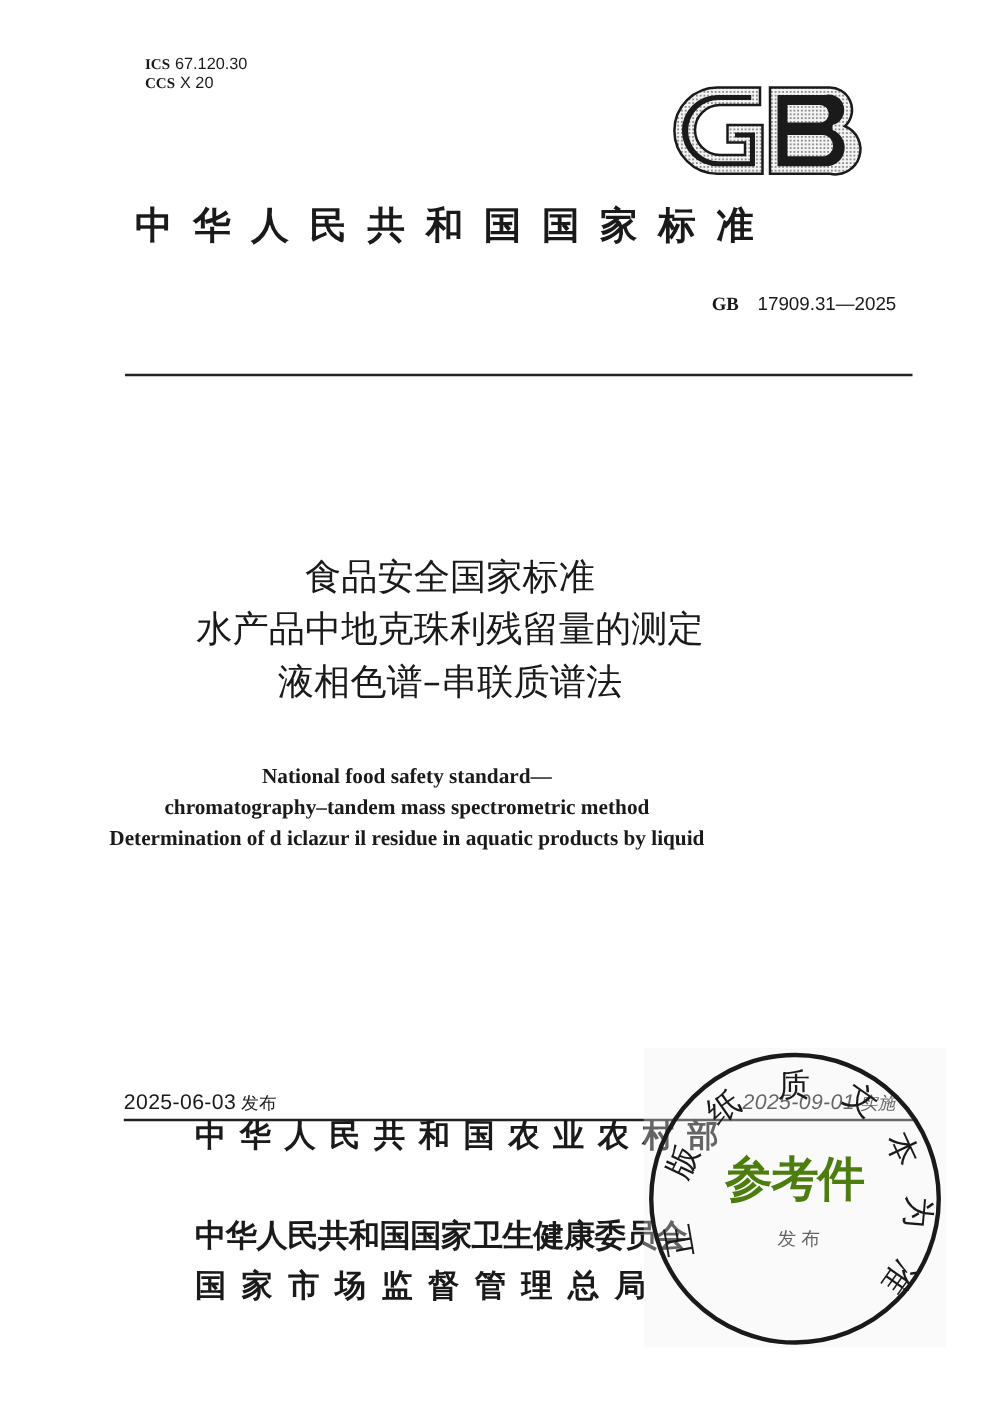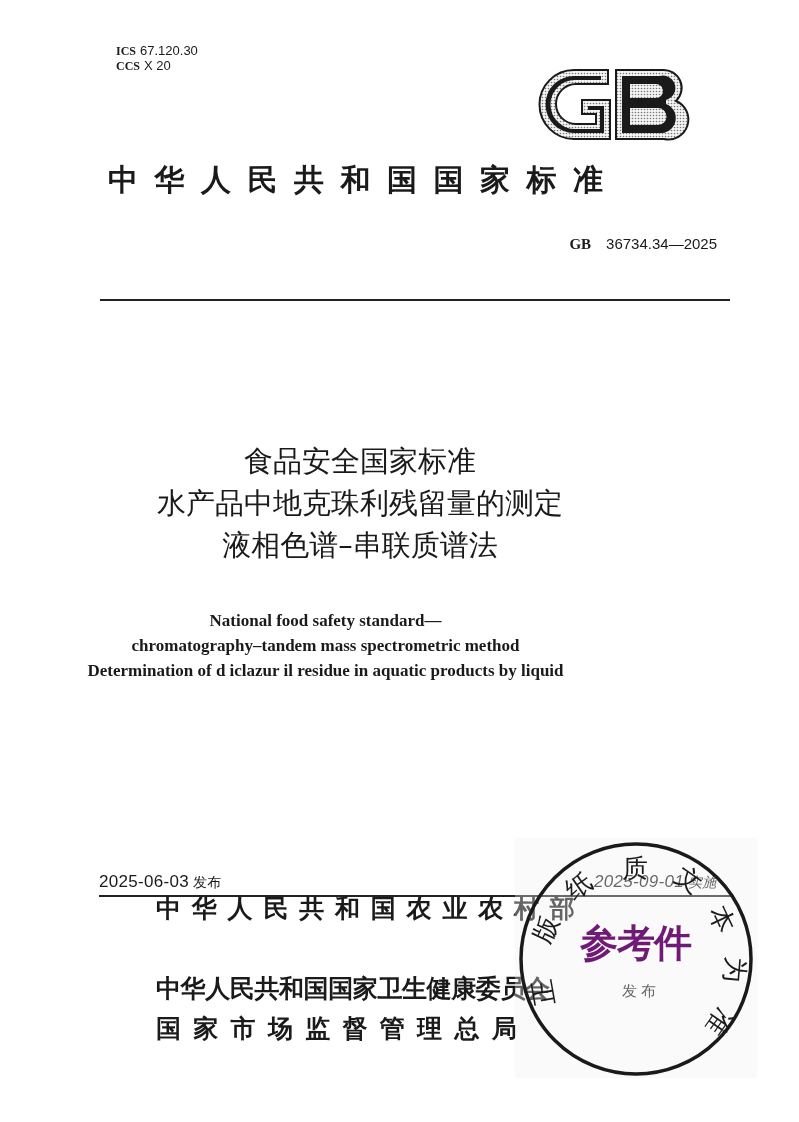--- a/index.html
+++ b/index.html
@@ -33,21 +33,21 @@
 
     .issuer { left: 156px; font-family: "DejaVu Serif", serif; font-weight: bold; font-size: 25px; white-space: nowrap; line-height: 30px; }
     #issuer-1 { top: 894px; letter-spacing: 10.8px; }
     #issuer-2 { top: 974px; letter-spacing: -0.4px; }
     #issuer-3 { top: 1014px; letter-spacing: 12.3px; }
     #issued-label { left: 622px; top: 982px; font-family: "DejaVu Sans", sans-serif; font-size: 15px; letter-spacing: 4px; }
 
     #stamp-bg { left: 515px; top: 838px; width: 242px; height: 240px; background: rgba(240,240,240,0.35); }
     #stamp { left: 518px; top: 841px; width: 236px; height: 236px; }
 
-    #ref-mark { left: 580px; top: 918px; font-family: "DejaVu Sans", sans-serif; font-weight: bold; font-size: 38px; letter-spacing: -1px; color: #701a75; white-space: nowrap; }
+    #ref-mark { left: 580px; top: 918px; font-family: "DejaVu Sans", sans-serif; font-weight: bold; font-size: 38px; letter-spacing: -1px; color: #4d7c0f; white-space: nowrap; }
   </style>
 </head>
 <body>
 
 <div class="abs cls" id="ics"><span class="k">ICS</span><span>67.120.30</span></div>
 <div class="abs cls" id="ccs"><span class="k">CCS</span><span>X 20</span></div>
 
 <svg class="abs" id="logo" viewBox="0 0 154 77">
   <defs>
     <pattern id="dots" width="3" height="3" patternUnits="userSpaceOnUse">
@@ -56,21 +56,21 @@
     </pattern>
   </defs>
   <path d="M70 4 H36 A34 34 0 0 0 36 73 H72 V34 H44 V48 H58 V58 H38 A20 20 0 0 1 38 18 H70 Z" fill="url(#dots)" stroke="#1a1a1a" stroke-width="2"></path>
   <path d="M63 10 H36 A28 28 0 0 0 36 67 H66 V40 H50 V44 H62 V63 H37 A24 24 0 0 1 37 14 H63 Z" fill="#1a1a1a"></path>
   <path d="M78 4 H124 A18 18 0 0 1 138 35 A20 20 0 0 1 126 73 H78 Z" fill="url(#dots)" stroke="#1a1a1a" stroke-width="2"></path>
   <path d="M84 10 H122 A12 12 0 0 1 128 34 L128 38 A15 15 0 0 1 124 67 H84 Z M92 18 V32 H118 A7 7 0 0 0 118 18 Z M92 42 V59 H120 A8.5 8.5 0 0 0 120 42 Z" fill="#1a1a1a" fill-rule="evenodd"></path>
 </svg>
 
 <div class="abs" id="national">中华人民共和国国家标准</div>
 
-<div class="abs" id="stdno"><span class="gb">GB</span><span>36734.34—2025</span></div>
+<div class="abs" id="stdno"><span class="gb">GB</span><span>17909.31—2025</span></div>
 
 <div class="abs" id="rule-top"></div>
 
 <div class="abs" id="title-cn">
   <div>食品安全国家标准</div>
   <div>水产品中地克珠利残留量的测定</div>
   <div>液相色谱–串联质谱法</div>
 </div>
 
 <div class="abs" id="title-en">

